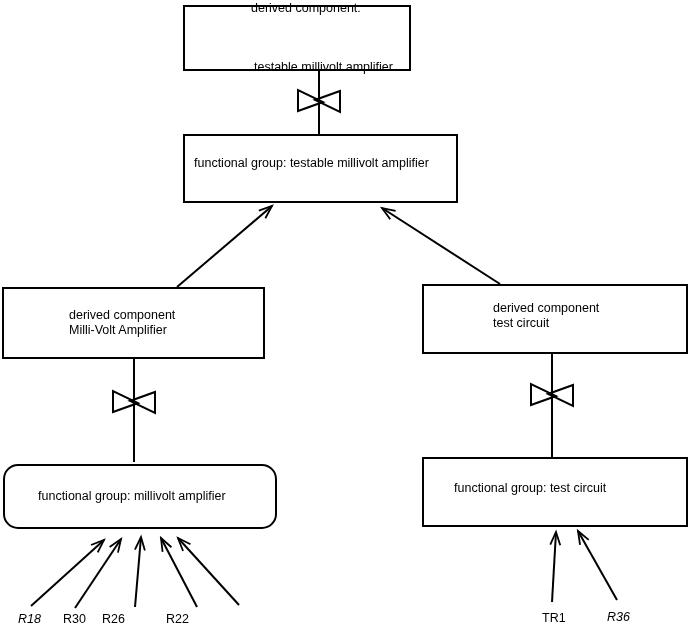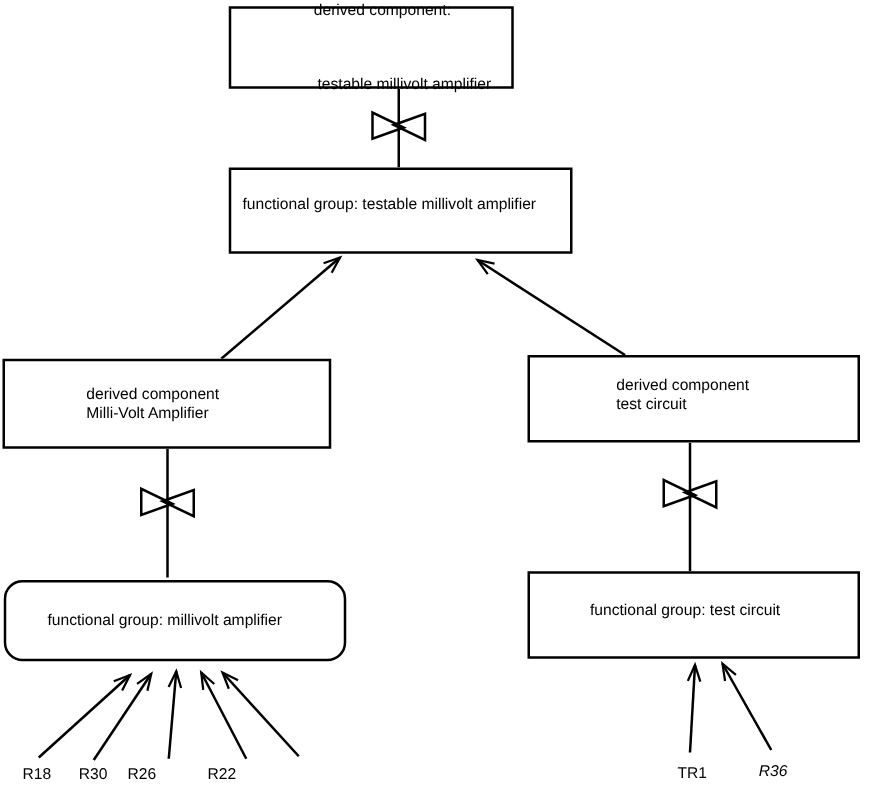--- a/index.html
+++ b/index.html
@@ -34,23 +34,23 @@
     font-size:12.5px;
     line-height:14px;
     white-space:nowrap;
   }
   
   #n-derived-testable{left:183px;top:5px;width:228px;height:66px;padding-left:66px;}
   #n-fg-testable{left:183px;top:134px;width:275px;height:69px;padding-left:9px;padding-bottom:10px;}
   #n-derived-mva{left:2px;top:287px;width:263px;height:72px;padding-left:65px;}
   #n-derived-test{left:422px;top:284px;width:266px;height:70px;padding-left:69px;padding-bottom:6px;}
   #n-fg-mva{left:3px;top:464px;width:274px;height:65px;padding-left:33px;border-radius:15px;}
-  #n-fg-test{left:422px;top:457px;width:266px;height:70px;padding-left:48px;padding-bottom:8px;}
+  #n-fg-test{left:422px;top:457px;width:266px;height:70px;padding-left:30px;padding-bottom:8px;}
   
-  #leaf-l0{left:18px;top:612px;}
+  #leaf-l0{left:18px;top:612px;font-style:italic;}
   #leaf-l1{left:63px;top:612px;}
   #leaf-l2{left:102px;top:612px;}
   #leaf-l3{left:166px;top:612px;}
   #leaf-l4{left:210px;top:613px;margin-top:32px;}
   #leaf-r0{left:542px;top:611px;}
   #leaf-r1{left:607px;top:610px;font-style:italic;}
 </style>
 </head>
 <body>
 

